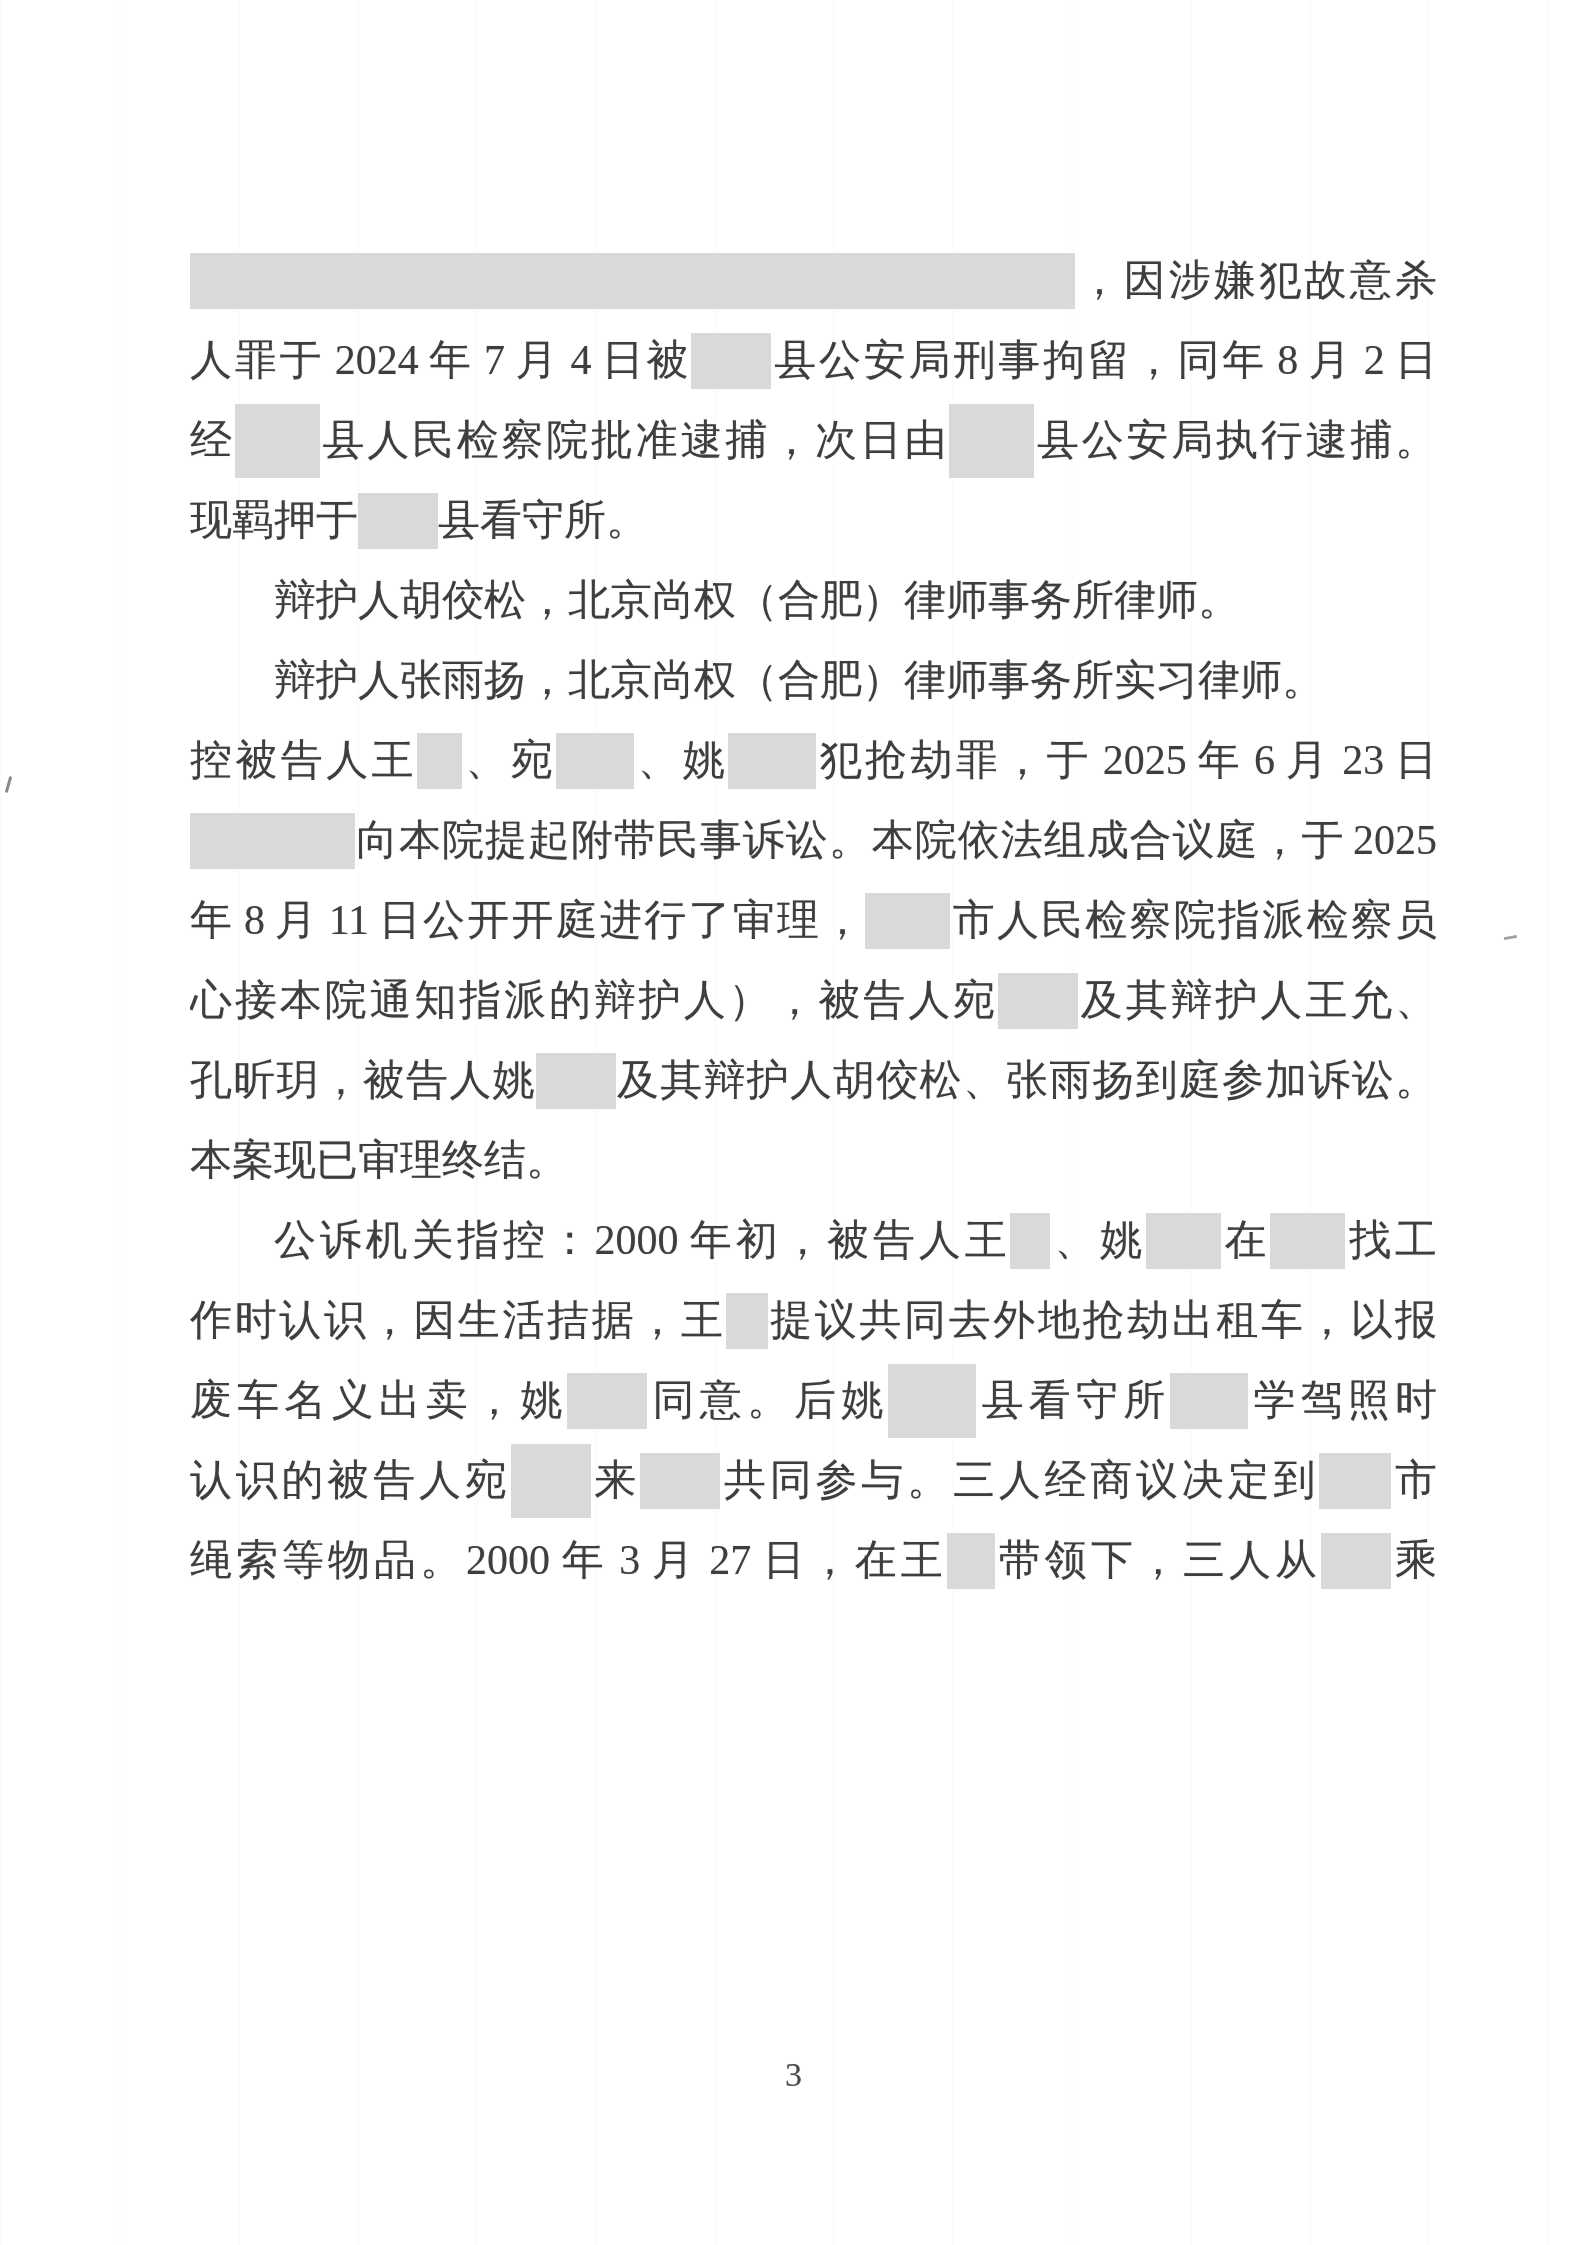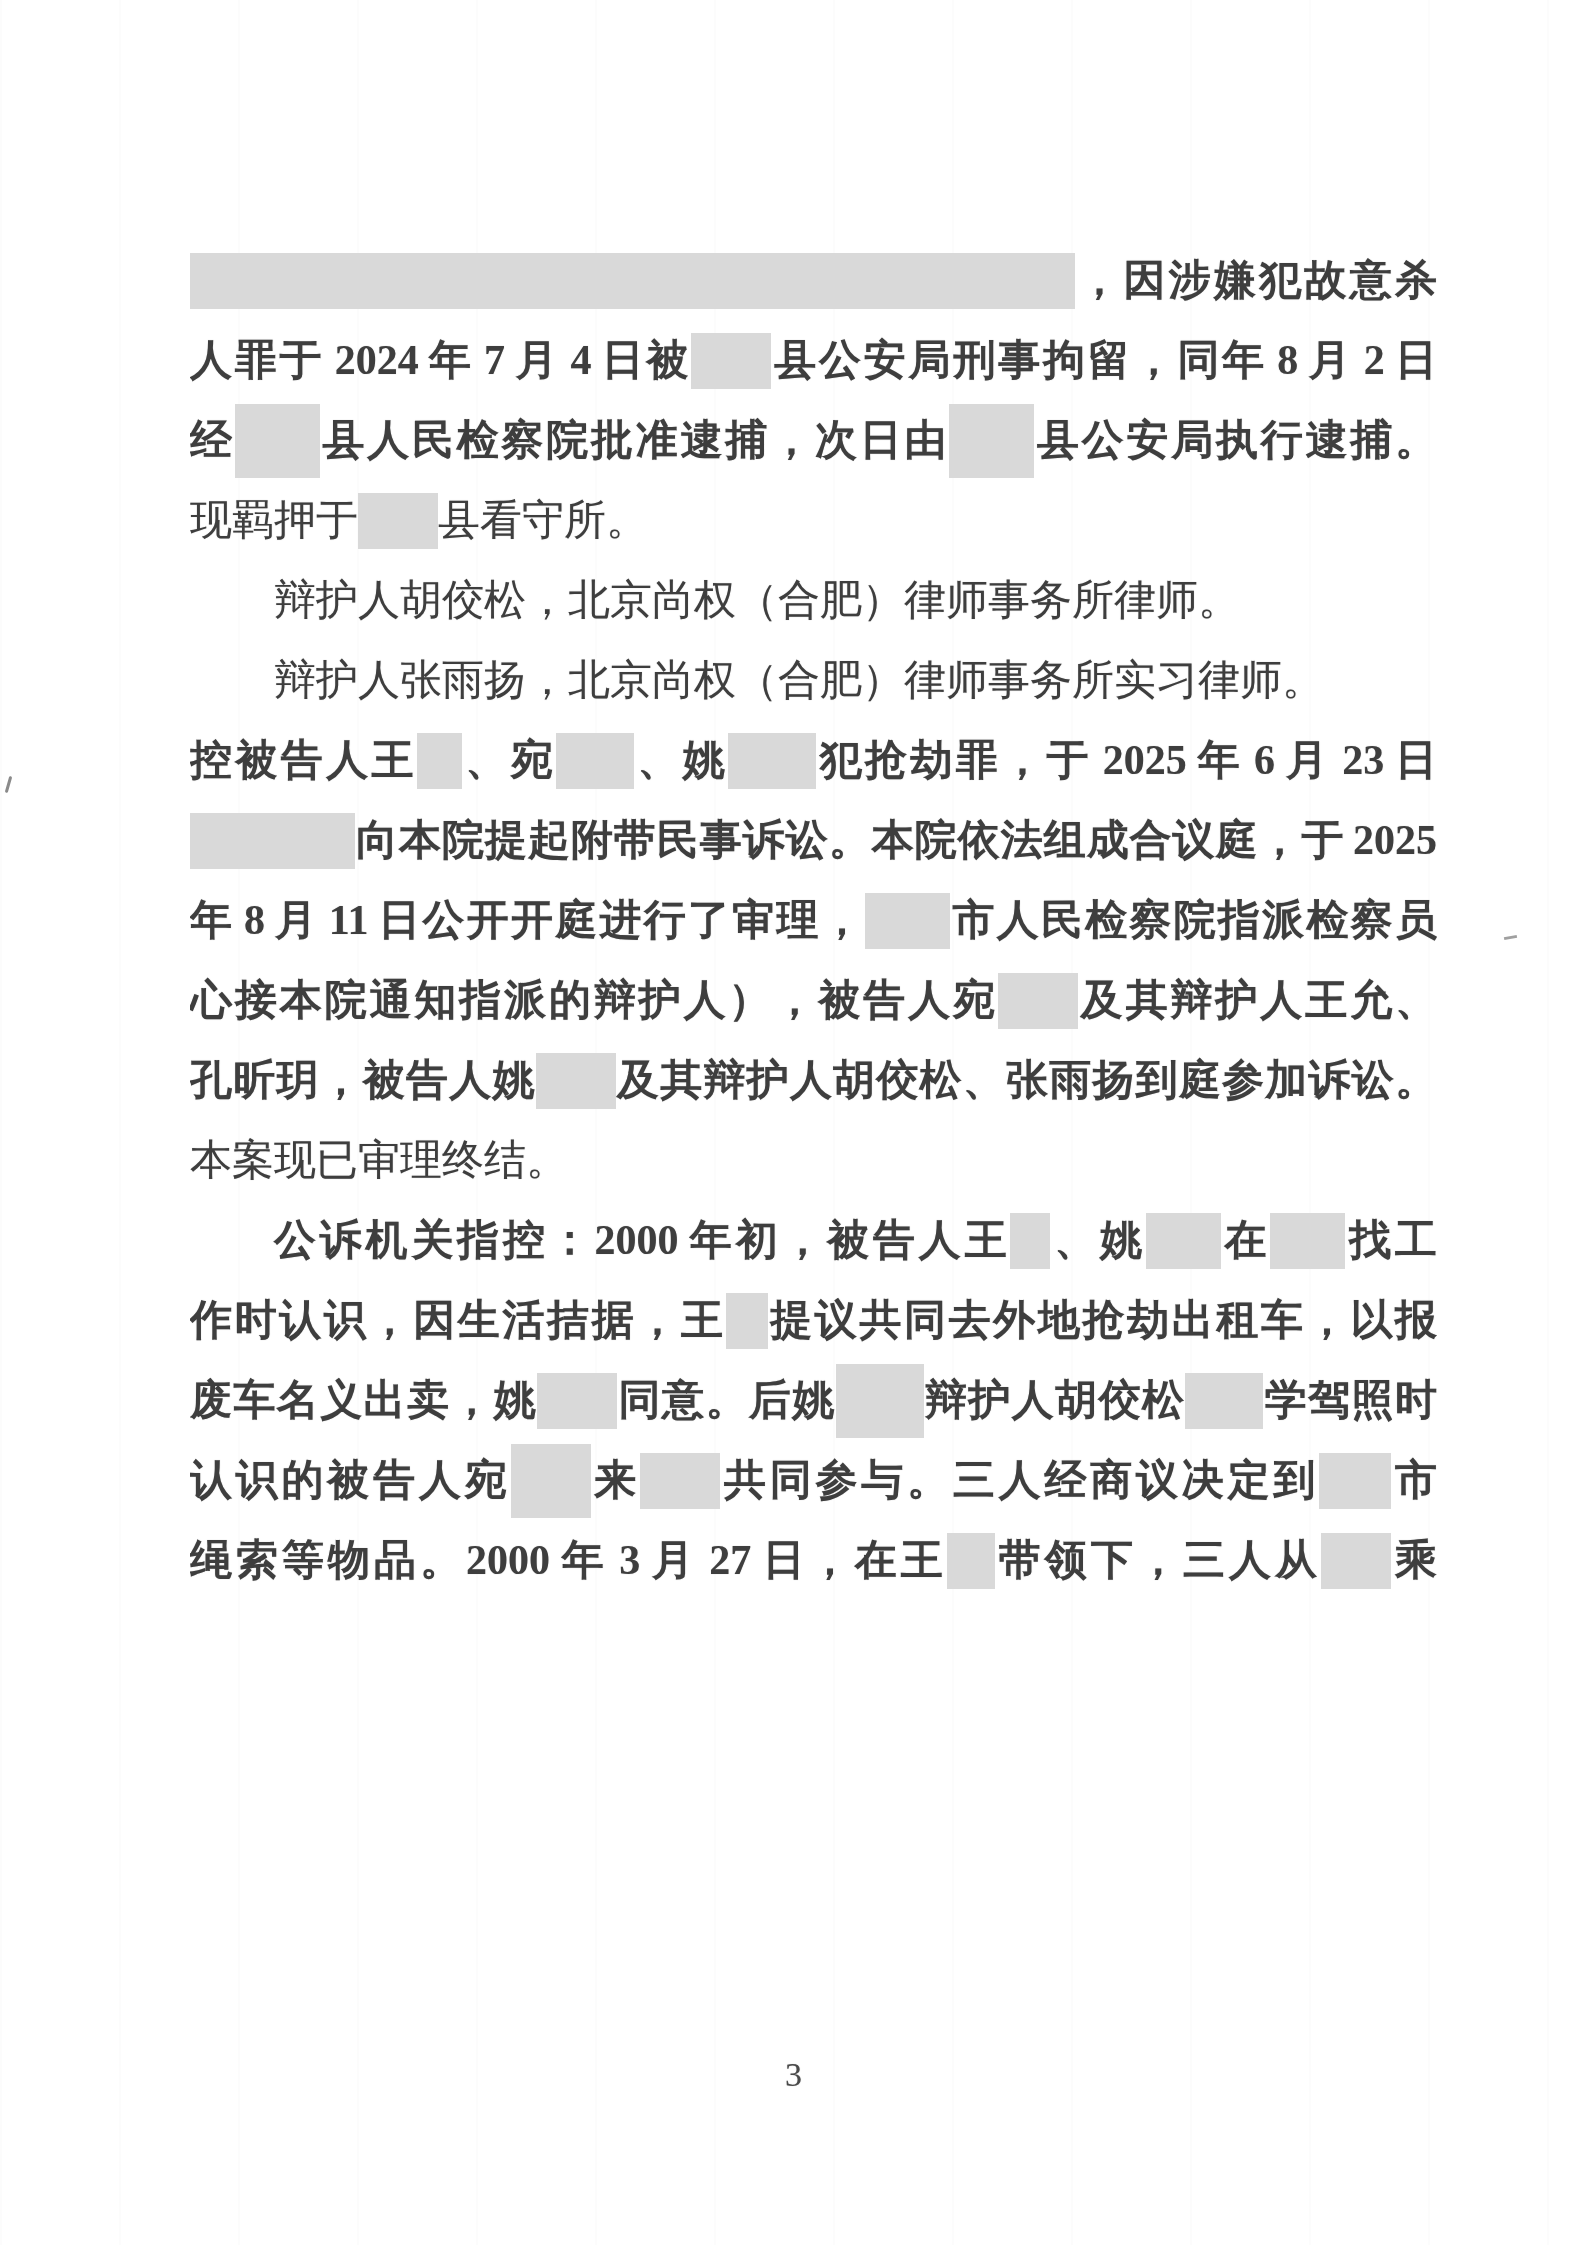--- a/index.html
+++ b/index.html
@@ -18,21 +18,21 @@
   }
   .line{
     height:80px;
     line-height:80px;
     font-size:42px;
     color:#3e3e3e;
     word-spacing:-3px;
     overflow:hidden;
     text-shadow:0 0 1px rgba(90,90,90,0.45);
   }
-  .line.justify{text-align:justify;text-align-last:justify;font-weight:bold;}
+  .line.justify{text-align:justify;text-align-last:justify;}
   .line.indent{text-indent:84px;}
   .redaction{
     display:inline-block;
     vertical-align:middle;
     background:#d9d9d9;
     height:56px;
     transform:translateY(-3px);
   }
   .redaction.tall{height:74px;}
   .pagenum{
@@ -66,20 +66,20 @@
       <div class="line indent"><span>辩护人胡佼松，北京尚权（合肥）律师事务所律师。</span></div>
       <div class="line indent"><span>辩护人张雨扬，北京尚权（合肥）律师事务所实习律师。</span></div>
       <div class="line justify"><span>控被告人王</span><span class="redaction" style="width: 45px;"></span><span>、宛</span><span class="redaction" style="width: 78px;"></span><span>、姚</span><span class="redaction" style="width: 88px;"></span><span>犯抢劫罪，于 2025 年 6 月 23 日</span></div>
       <div class="line justify"><span class="redaction" style="width: 165px;"></span><span>向本院提起附带民事诉讼。本院依法组成合议庭，于 2025</span></div>
       <div class="line justify"><span>年 8 月 11 日公开开庭进行了审理，</span><span class="redaction" style="width: 85px;"></span><span>市人民检察院指派检察员</span></div>
       <div class="line justify"><span>心接本院通知指派的辩护人），被告人宛</span><span class="redaction" style="width: 80px;"></span><span>及其辩护人王允、</span></div>
       <div class="line justify"><span>孔昕玥，被告人姚</span><span class="redaction" style="width: 80px;"></span><span>及其辩护人胡佼松、张雨扬到庭参加诉讼。</span></div>
       <div class="line"><span>本案现已审理终结。</span></div>
       <div class="line justify indent"><span>公诉机关指控：2000 年初，被告人王</span><span class="redaction" style="width: 40px;"></span><span>、姚</span><span class="redaction" style="width: 75px;"></span><span>在</span><span class="redaction" style="width: 75px;"></span><span>找工</span></div>
       <div class="line justify"><span>作时认识，因生活拮据，王</span><span class="redaction" style="width: 42px;"></span><span>提议共同去外地抢劫出租车，以报</span></div>
-      <div class="line justify"><span>废车名义出卖，姚</span><span class="redaction" style="width: 80px;"></span><span>同意。后姚</span><span class="redaction tall" style="width: 88px;"></span><span>辩护人胡佼松</span><span class="redaction" style="width: 78px;"></span><span>学驾照时</span></div>
+      <div class="line justify"><span>废车名义出卖，姚</span><span class="redaction" style="width: 80px;"></span><span>同意。后姚</span><span class="redaction tall" style="width: 88px;"></span><span>县看守所</span><span class="redaction" style="width: 78px;"></span><span>学驾照时</span></div>
       <div class="line justify"><span>认识的被告人宛</span><span class="redaction tall" style="width: 80px;"></span><span>来</span><span class="redaction" style="width: 80px;"></span><span>共同参与。三人经商议决定到</span><span class="redaction" style="width: 72px;"></span><span>市</span></div>
       <div class="line justify"><span>绳索等物品。2000 年 3 月 27 日，在王</span><span class="redaction" style="width: 48px;"></span><span>带领下，三人从</span><span class="redaction" style="width: 70px;"></span><span>乘</span></div>
     </div>
   <div class="artifact-slash"></div>
   <div class="artifact-dash"></div>
   <div class="pagenum">3</div>
 </div>
 
 </body></html>

